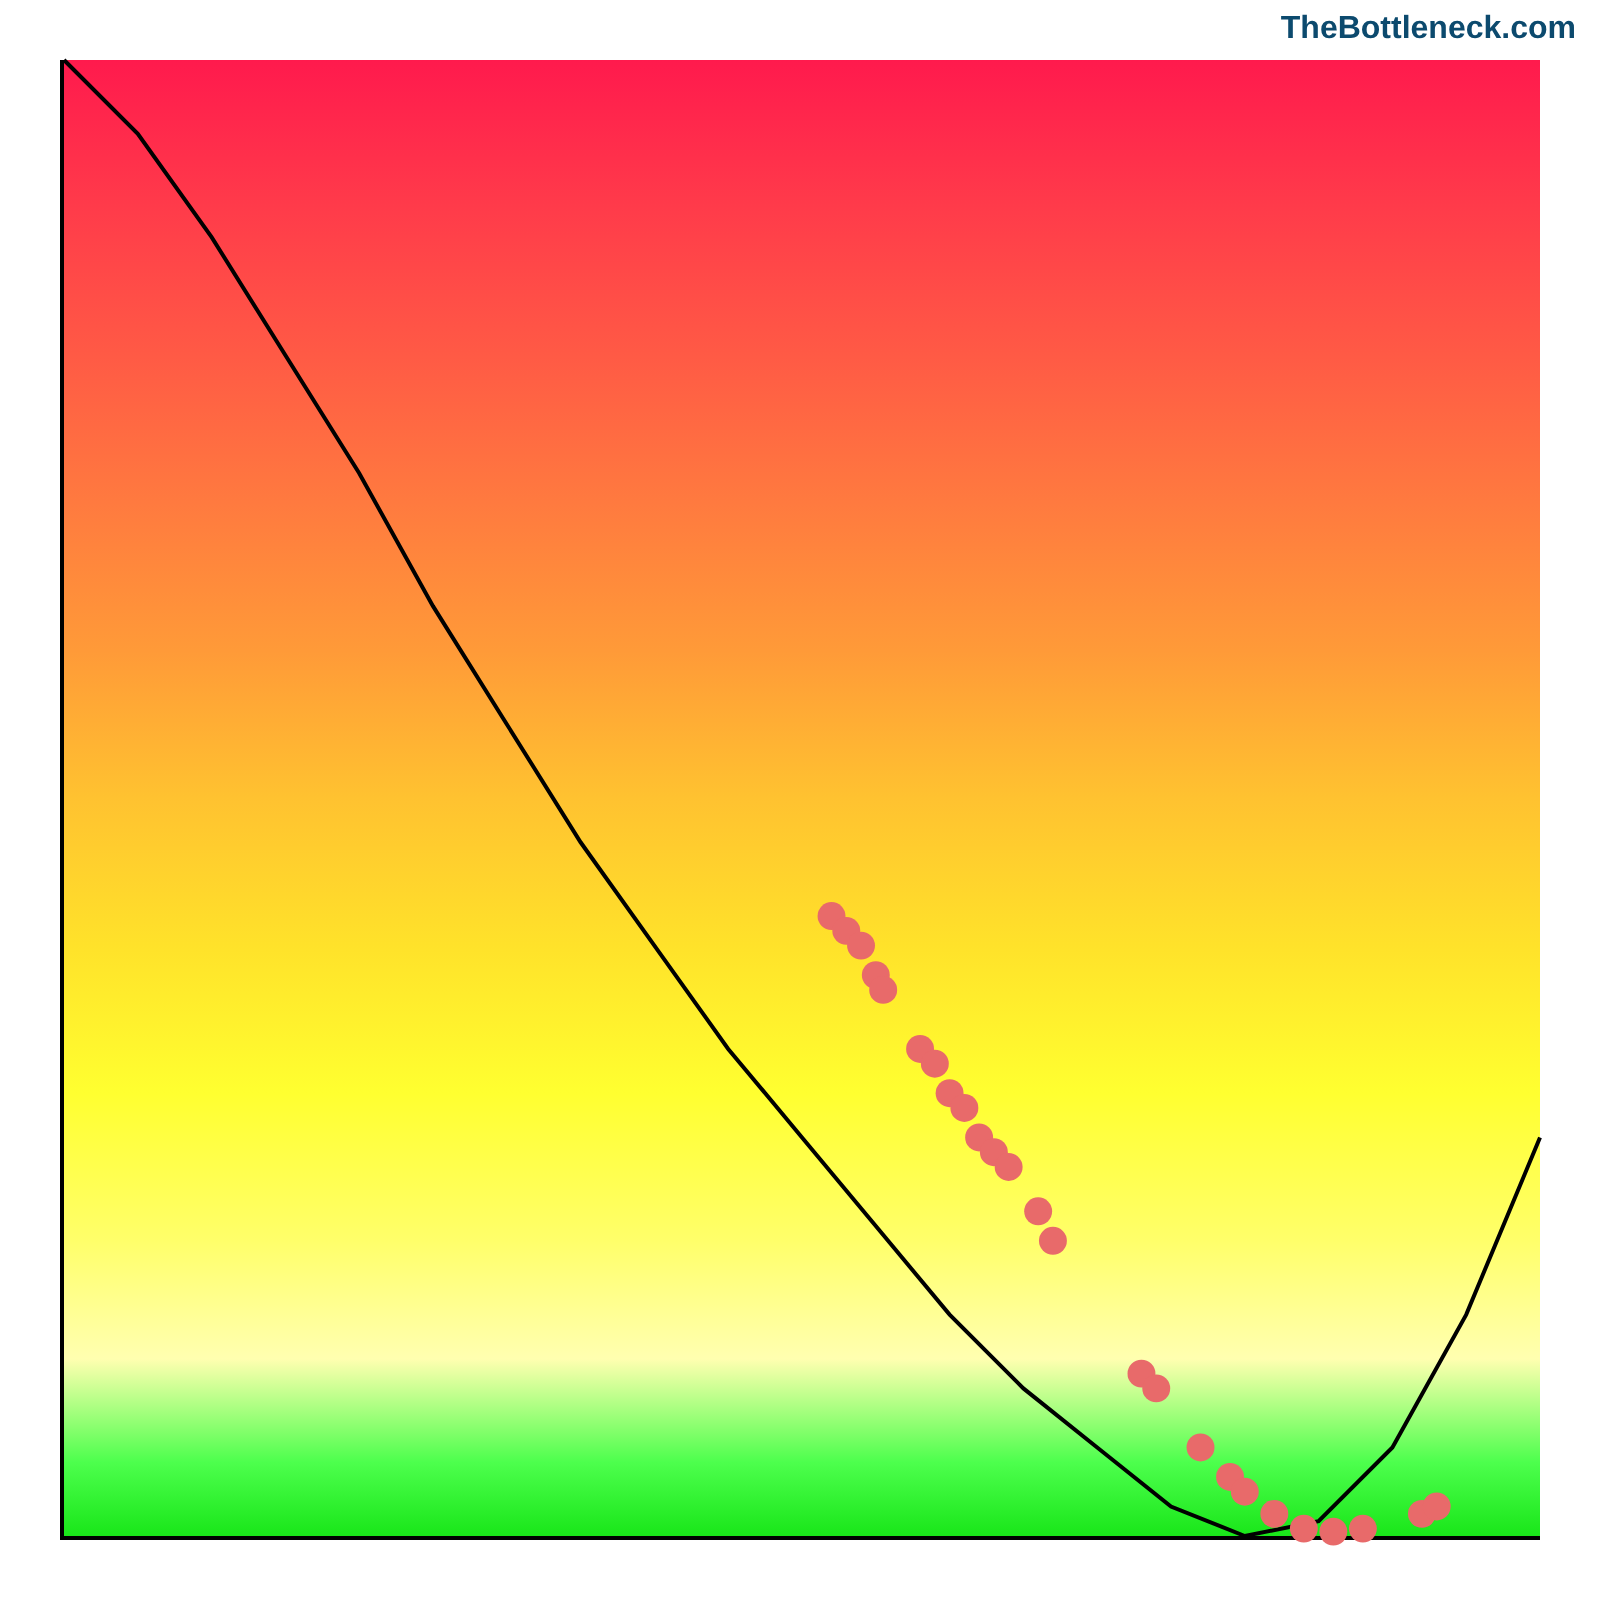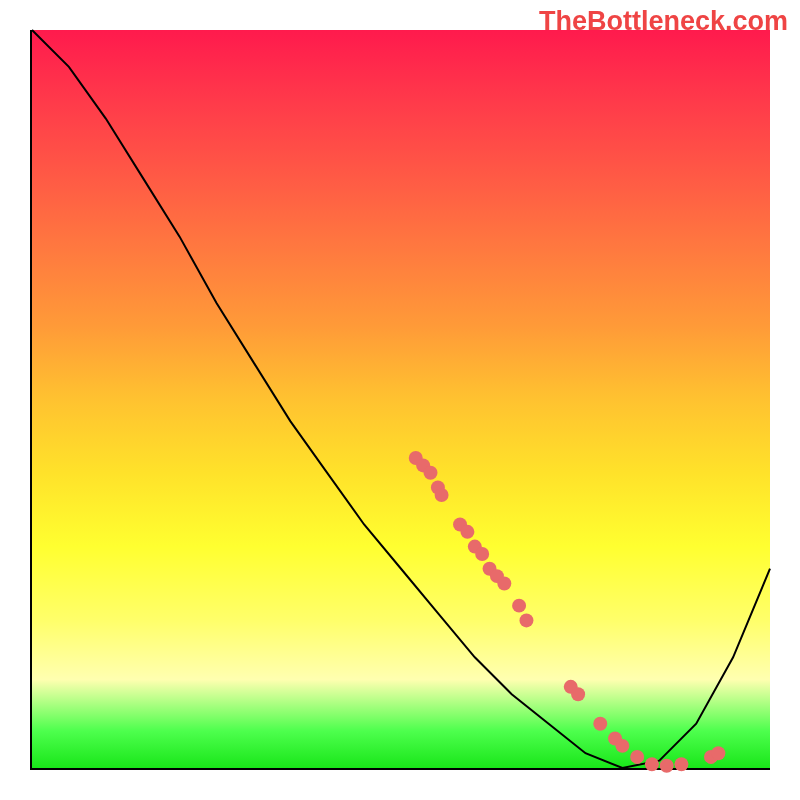--- a/index.html
+++ b/index.html
@@ -7,22 +7,22 @@
     width: 800px;
     height: 800px;
     background: #ffffff;
     position: relative;
     font-family: Arial, sans-serif;
   }
   .watermark {
     position: absolute;
     top: 6px;
     right: 12px;
-    color: #ef4444;
-    font-size: 27px;
+    color: #0c4a6e;
+    font-size: 16px;
     font-weight: bold;
     z-index: 10;
   }
   .plot-area {
     position: absolute;
     left: 30px;
     top: 30px;
     width: 740px;
     height: 740px;
     border-left: 2px solid #000;

